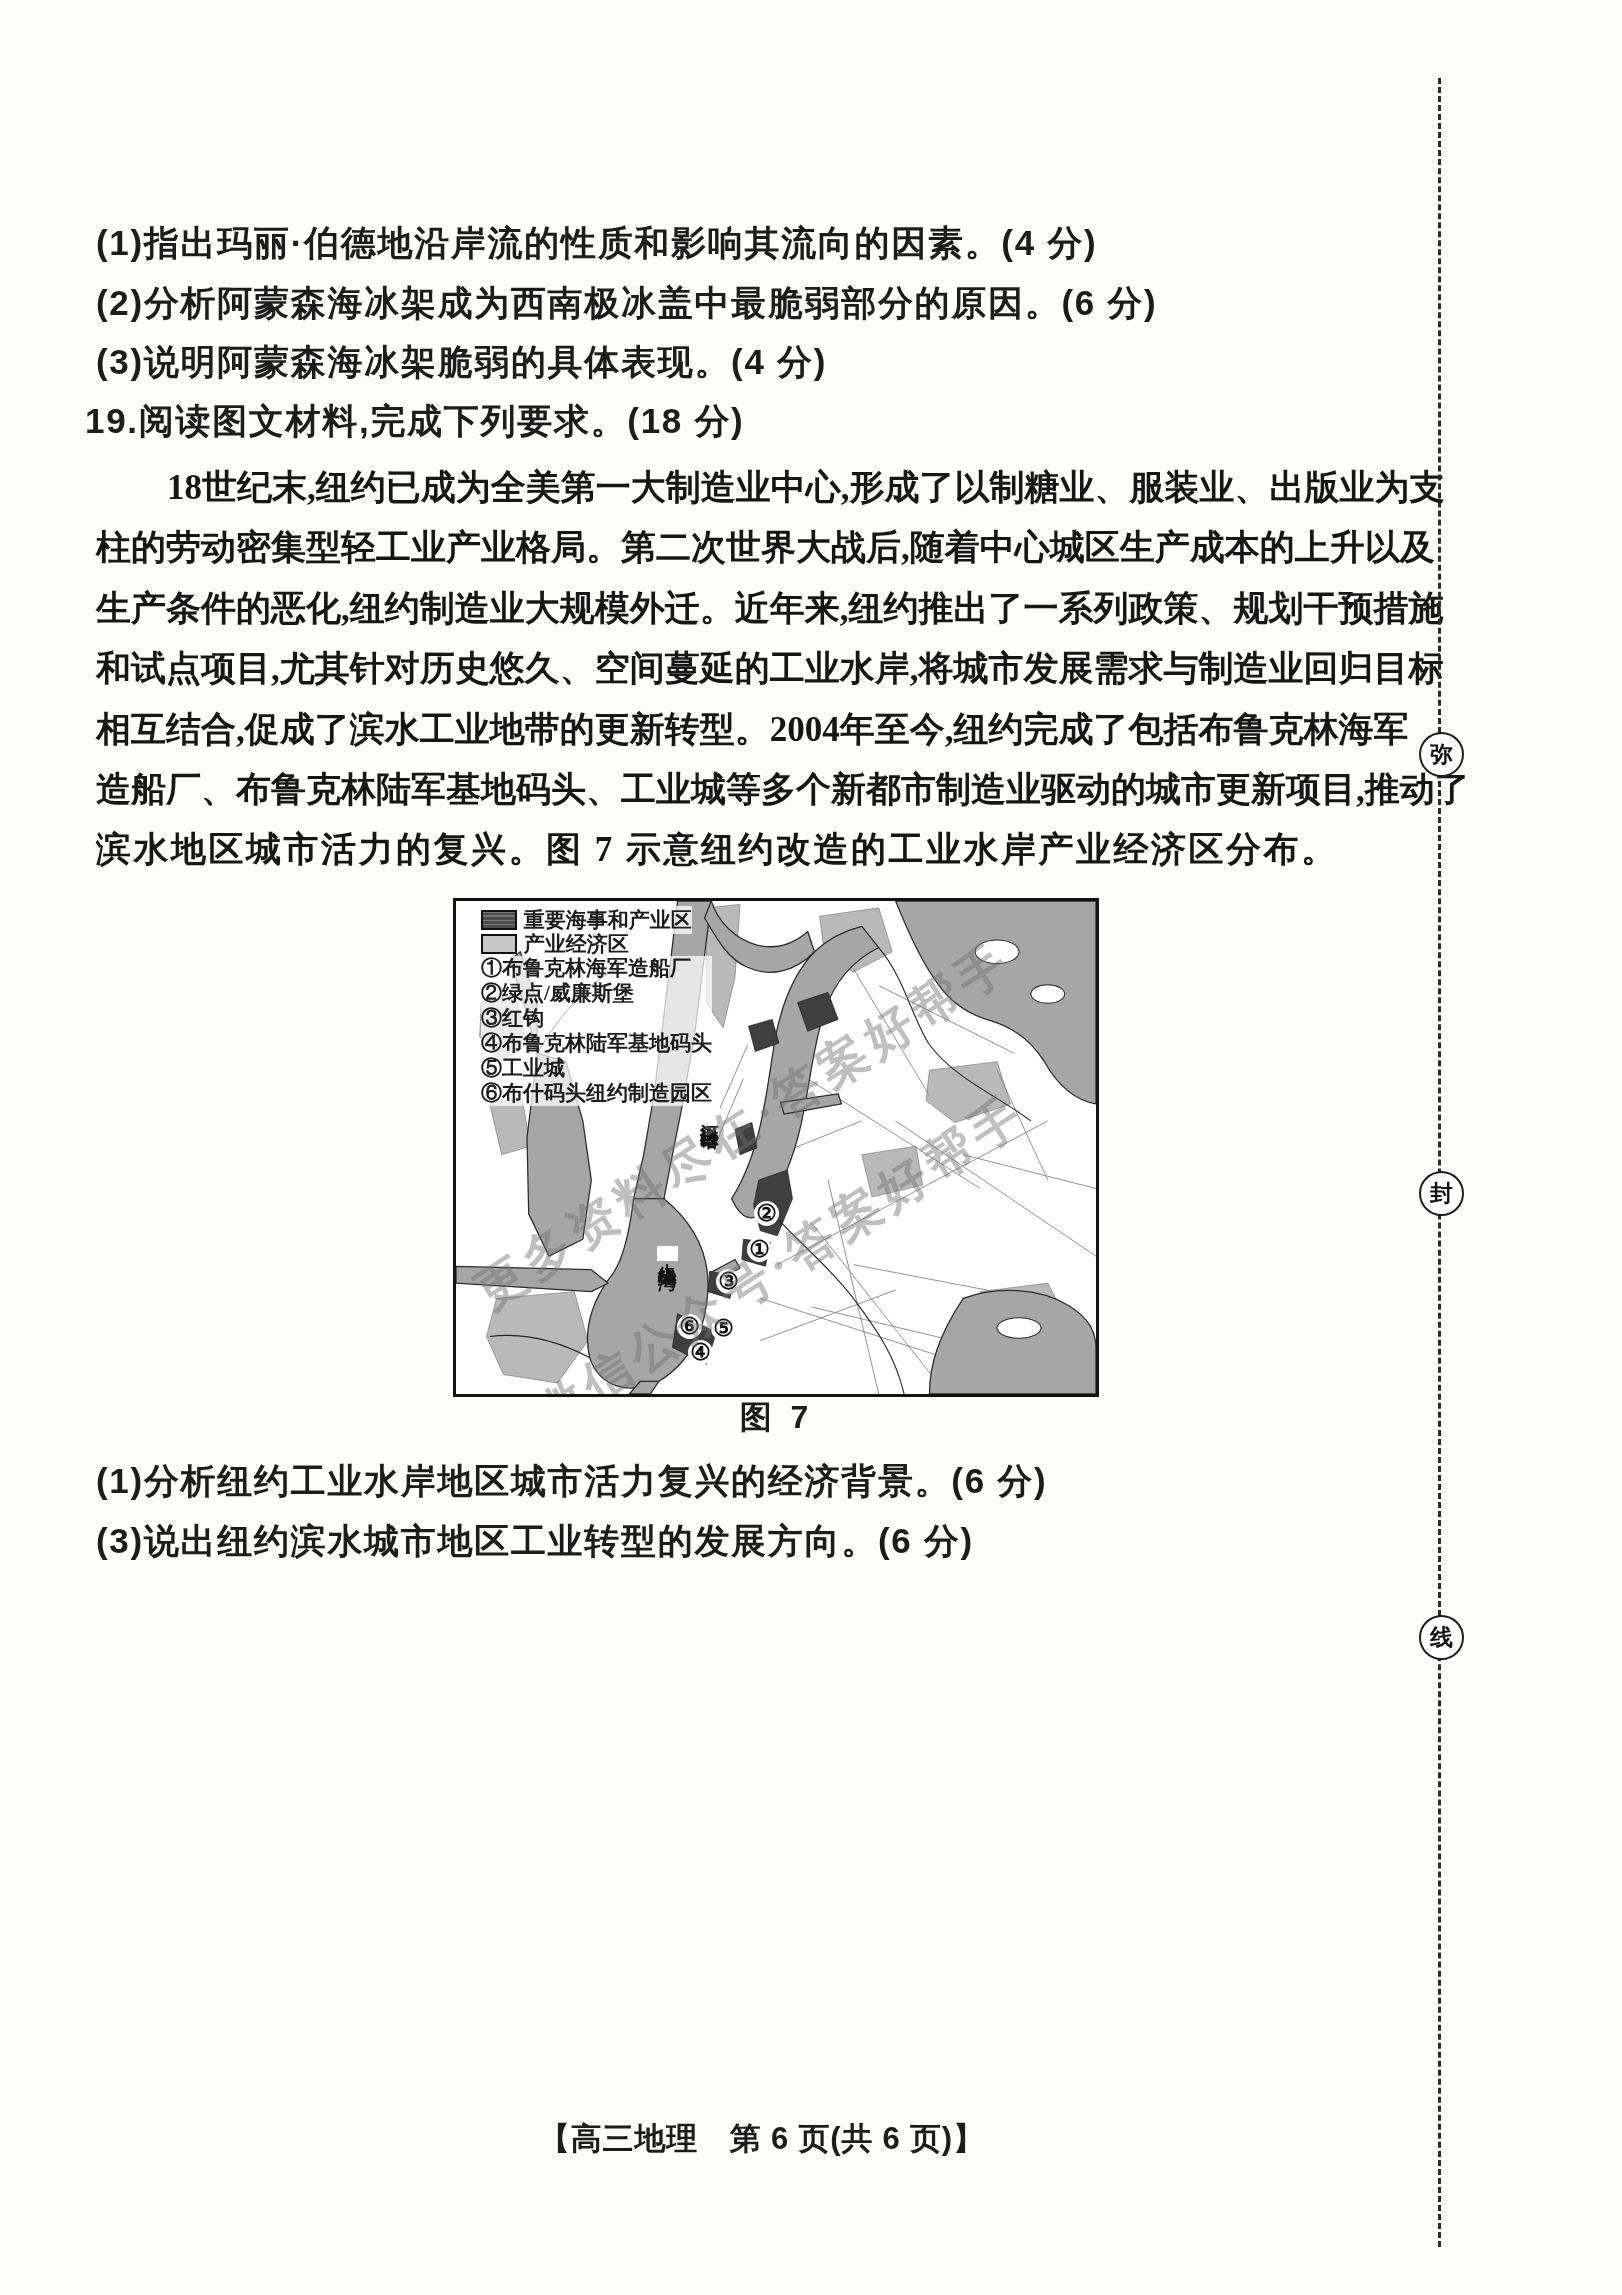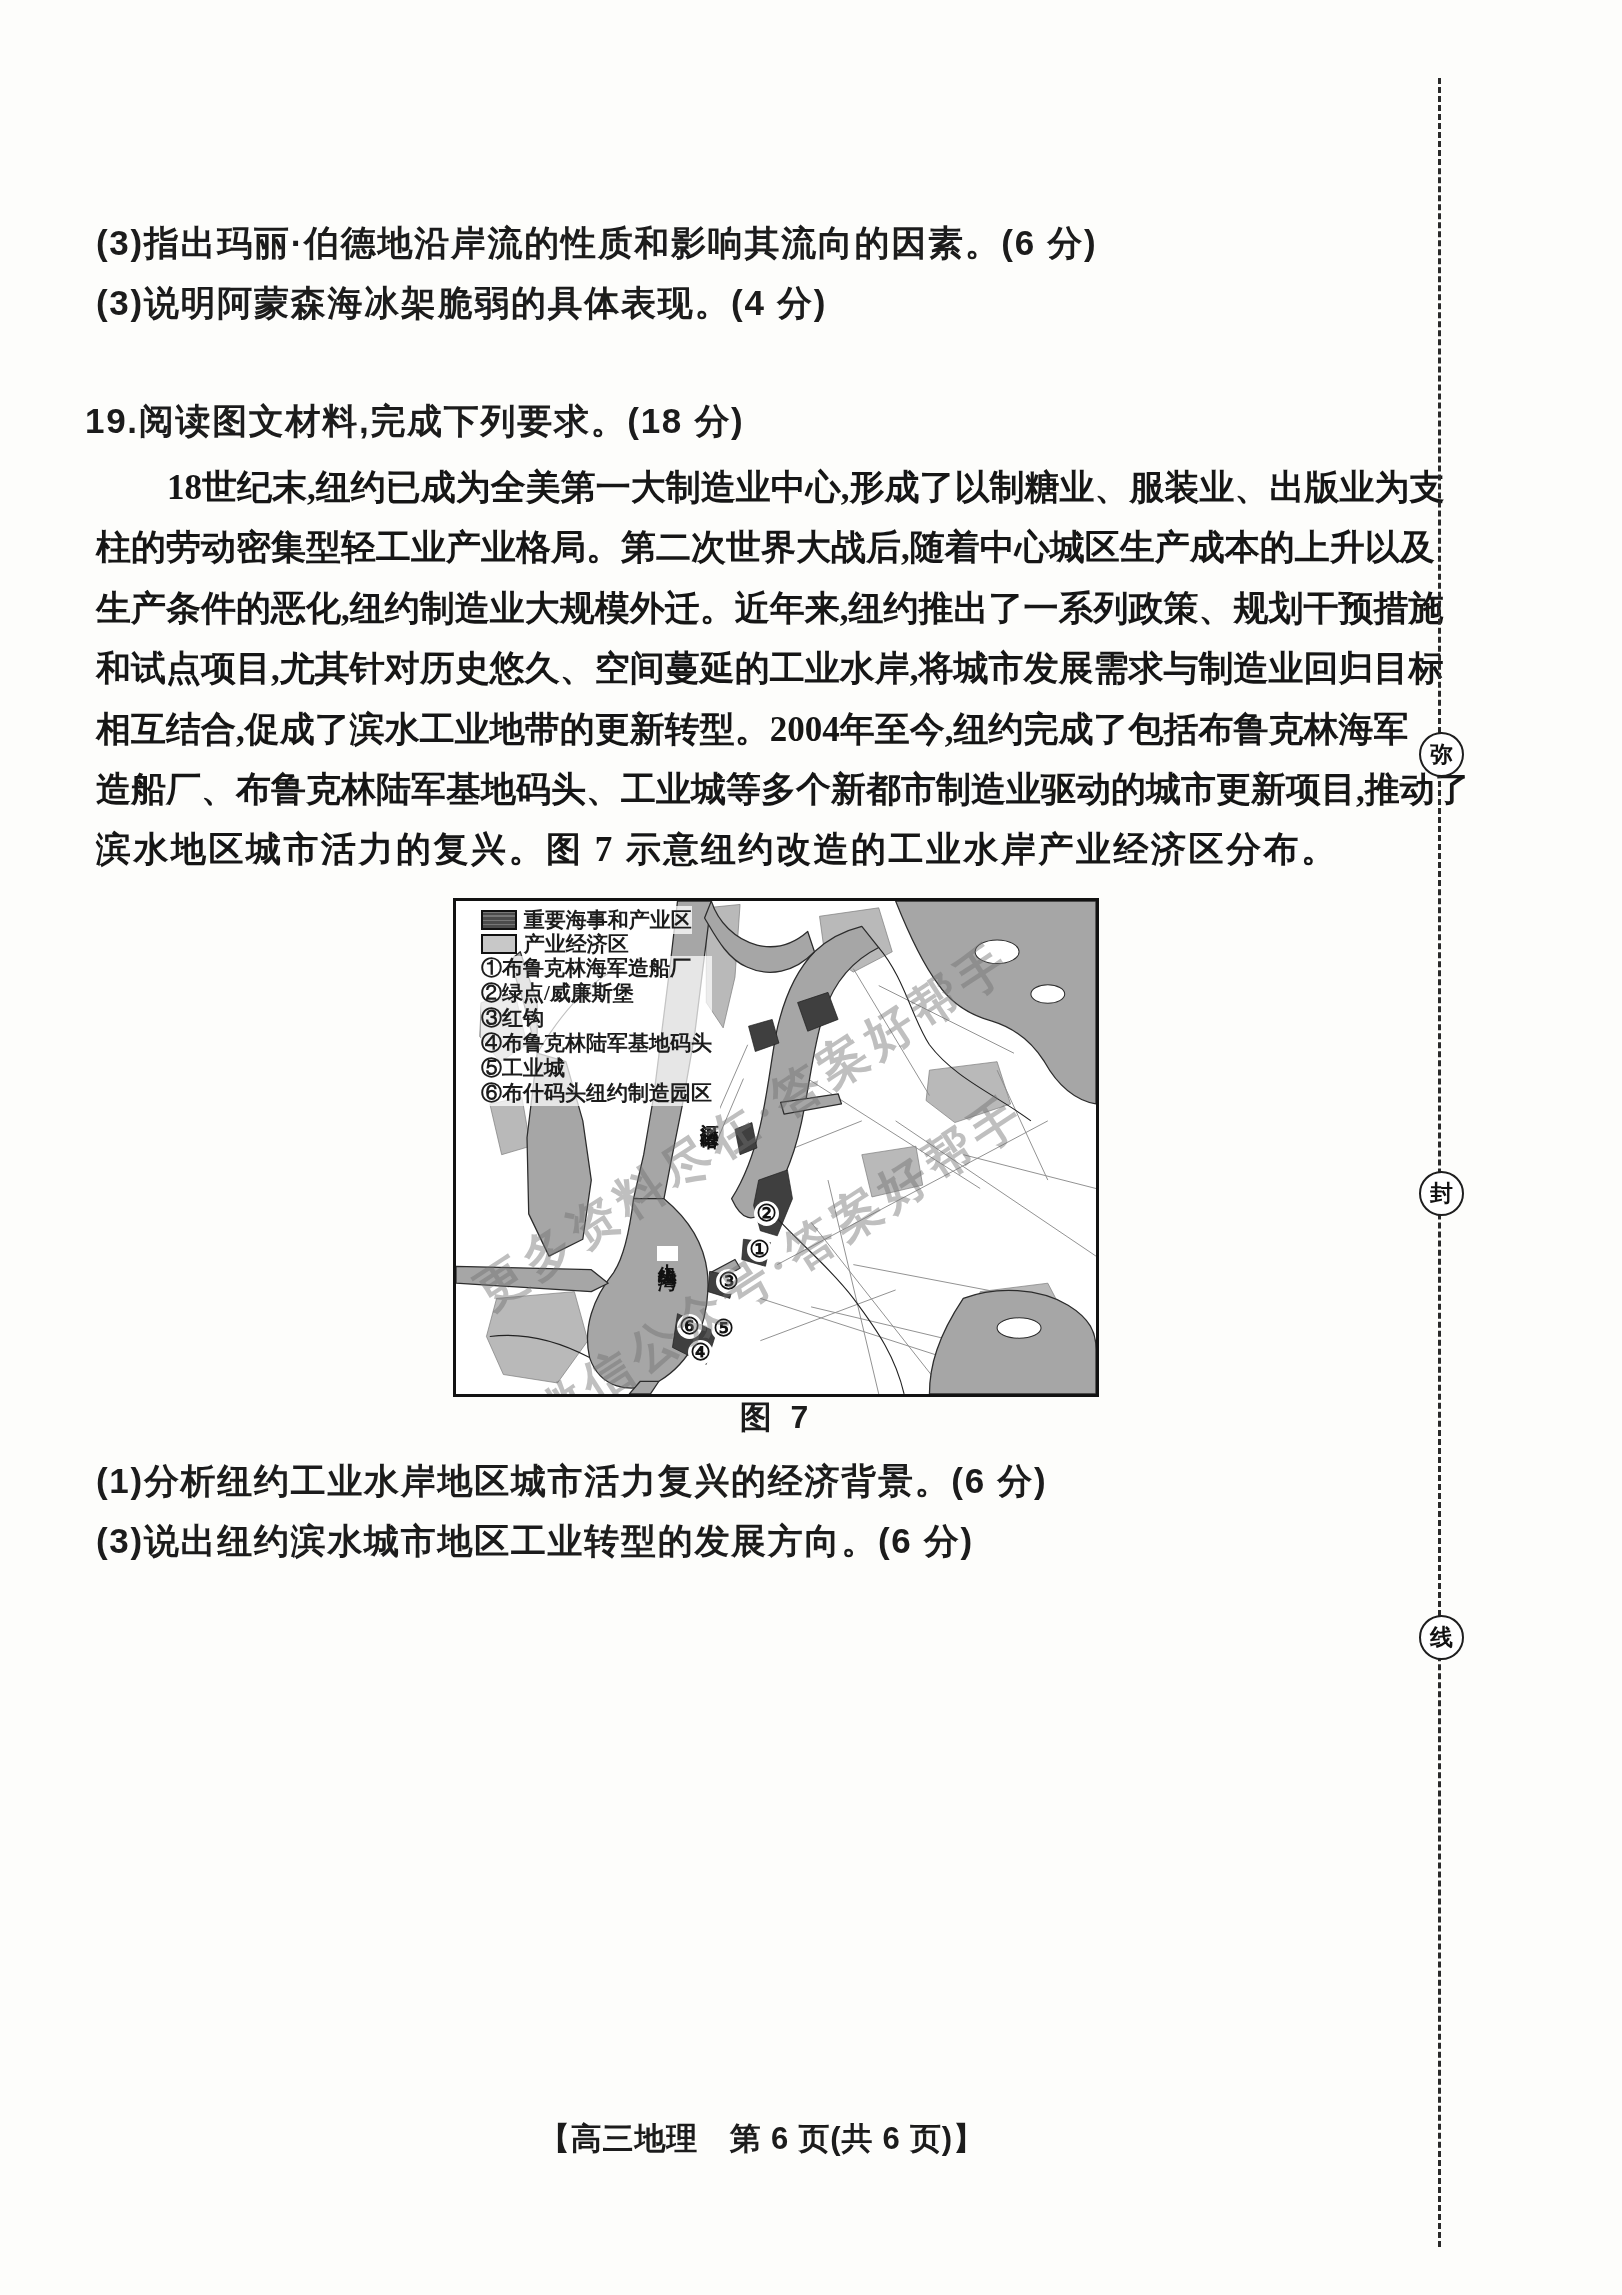--- a/index.html
+++ b/index.html
@@ -83,21 +83,22 @@
     position:absolute;width:41px;height:41px;border-radius:50%;
     border:2.5px solid #1e1e1e;background:#fff;z-index:6;
     display:flex;align-items:center;justify-content:center;
     font-size:23px;font-weight:700;color:#111;
   }
 </style>
 </head>
 <body>
 
 <div id="q18-block" class="abs">
-  <div class="qitem">(3)指出玛丽·伯德地沿岸流的性质和影响其流向的因素。(6 分)</div>
+  <div class="qitem">(1)指出玛丽·伯德地沿岸流的性质和影响其流向的因素。(4 分)</div>
+  <div class="qitem">(2)分析阿蒙森海冰架成为西南极冰盖中最脆弱部分的原因。(6 分)</div>
   <div class="qitem">(3)说明阿蒙森海冰架脆弱的具体表现。(4 分)</div>
 </div>
 
 <div id="q19-heading" class="abs">19.阅读图文材料,完成下列要求。(18 分)</div>
 
 <div id="para-block" class="abs">
   <div class="pline jline indent">
       <span>18</span>
       <span>世</span>
       <span>纪</span>

